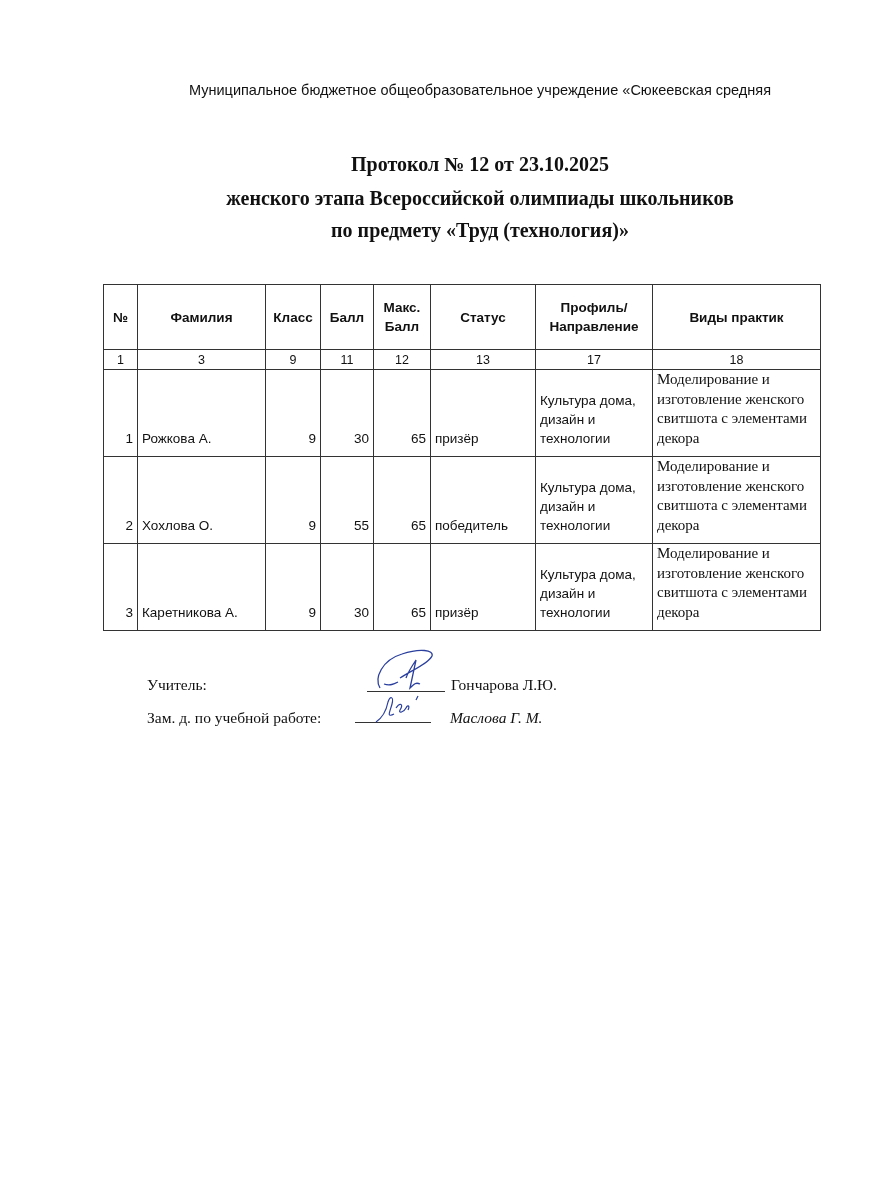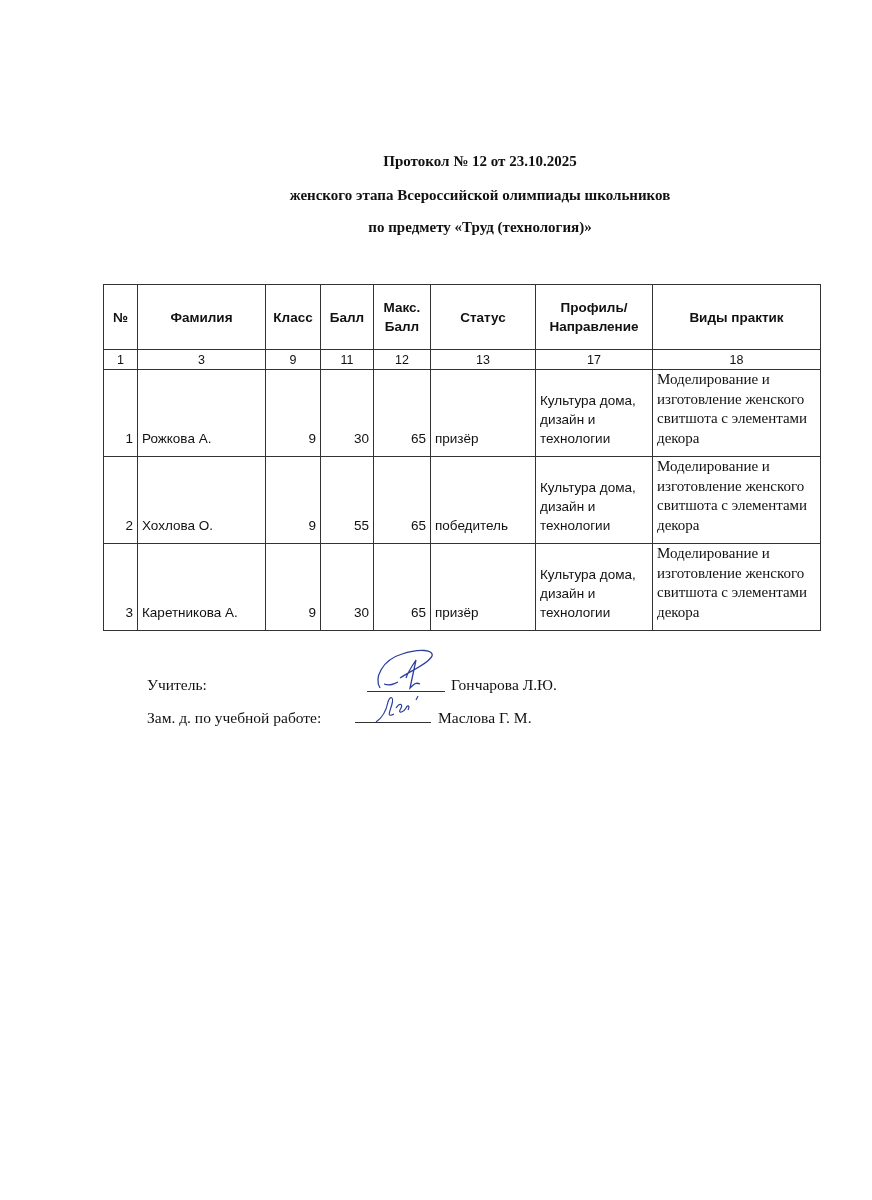--- a/index.html
+++ b/index.html
@@ -4,21 +4,21 @@
 <style>
   html, body { margin: 0; padding: 0; background: #ffffff; }
   body { width: 872px; height: 1200px; position: relative; overflow: hidden; color: #111; }
   .org {
     position: absolute; left: 150px; top: 80px; width: 660px;
     font-family: "Liberation Sans", sans-serif; font-size: 14.5px; line-height: 21px;
     text-align: center;
   }
   .title {
     position: absolute; left: 150px; width: 660px; text-align: center;
-    font-family: "Liberation Serif", serif; font-weight: bold; font-size: 15px;
+    font-family: "Liberation Serif", serif; font-weight: bold; font-size: 20px;
   }
   table.results {
     position: absolute; left: 103px; top: 284px; border-collapse: collapse;
     font-family: "Liberation Sans", sans-serif; font-size: 13.5px;
   }
   table.results td, table.results th {
     border: 1px solid #333; padding: 0 4px; vertical-align: bottom;
   }
   table.results th { font-weight: bold; text-align: center; vertical-align: middle; height: 64px; line-height: 19px; }
   table.results tr.idx td { text-align: center; height: 19px; font-size: 12.5px; vertical-align: middle; }
@@ -28,20 +28,21 @@
   .serif { font-family: "Liberation Serif", serif; font-size: 15px; line-height: 19.5px !important; }
   .sign {
     position: absolute; font-family: "Liberation Serif", serif; font-size: 15.5px; text-align: center;
   }
   .line { position: absolute; height: 1px; background: #333; }
 </style>
 </head>
 <body>
 
 <div class="org">
+  <div>Муниципальное бюджетное общеобразовательное учреждение «Сюкеевская средняя</div>
 </div>
 
 <div class="title" style="top:153px;">Протокол № 12 от  23.10.2025</div>
 <div class="title" style="top:187px;">женского этапа Всероссийской олимпиады школьников</div>
 <div class="title" style="top:219px;">по предмету  «Труд (технология)»</div>
 
 <table class="results">
   <colgroup>
     <col style="width:34px">
       <col style="width:128px">
@@ -111,13 +112,13 @@
 <svg style="position:absolute; left:372px; top:648px;" width="70" height="48" viewBox="0 0 70 48">
   <path d="M8 40 C2 30, 10 12, 30 6 C48 0, 62 2, 60 8 C56 16, 40 22, 28 30 M12 36 C18 38, 22 36, 26 34 M34 30 C36 24, 40 18, 44 12 L38 40 C42 36, 44 34, 48 36" fill="none" stroke="#2a3f9e" stroke-width="1.3"></path>
 </svg>
 <div class="sign" style="left:451px; top:676px;">Гончарова Л.Ю.</div>
 
 <div class="sign" style="left:147px; top:709px;">Зам. д. по учебной работе:</div>
 <div class="line" style="left:355px; top:722px; width:76px;"></div>
 <svg style="position:absolute; left:372px; top:692px;" width="60" height="34" viewBox="0 0 60 34">
   <path d="M4 30 C10 26, 14 20, 16 10 C18 4, 22 4, 20 12 C18 20, 14 26, 22 22 M24 16 C28 10, 32 12, 28 18 C26 22, 32 20, 34 16 C36 12, 38 14, 36 18 M46 4 L44 8" fill="none" stroke="#2a3f9e" stroke-width="1.2"></path>
 </svg>
-<div class="sign" style="left:438px; top:709px;">Маслова Г. М.</div>
+<div class="sign" style="left:450px; top:709px;font-style:italic;">Маслова Г. М.</div>
 
 </body></html>

